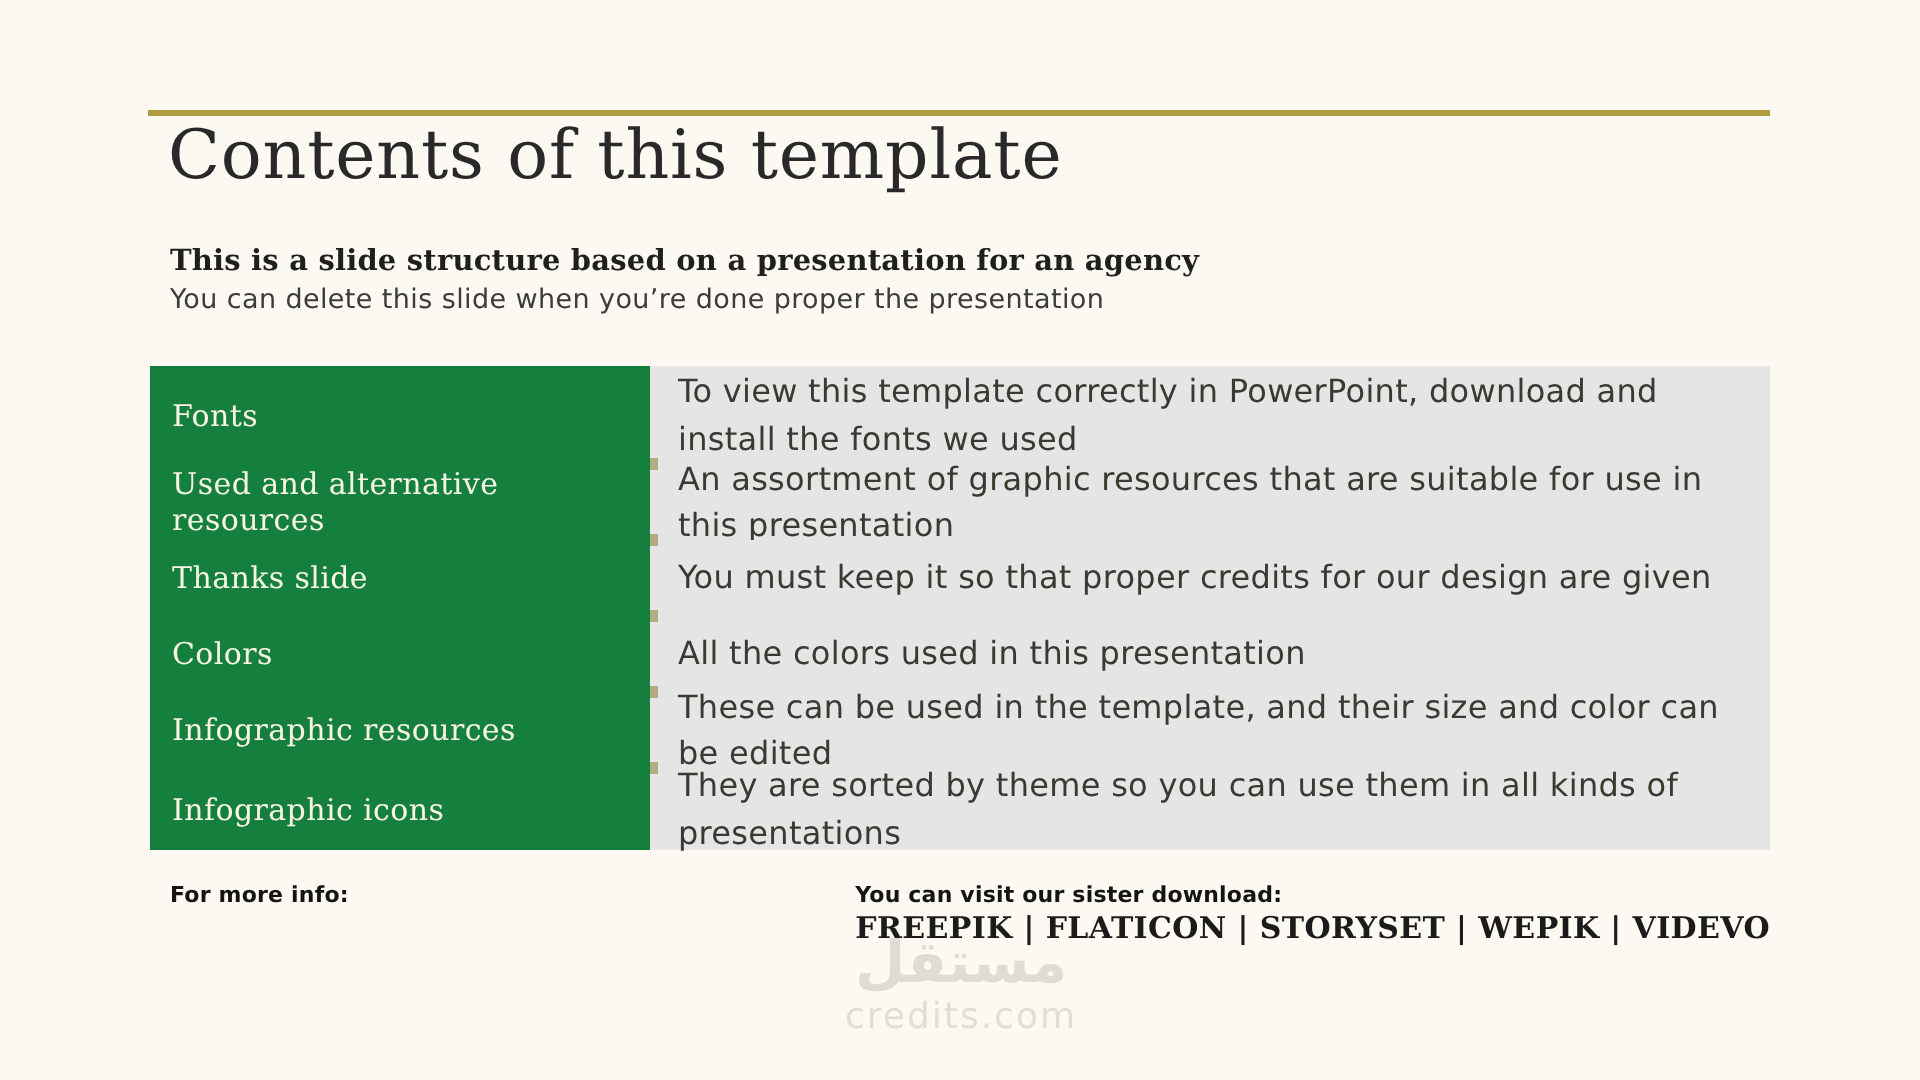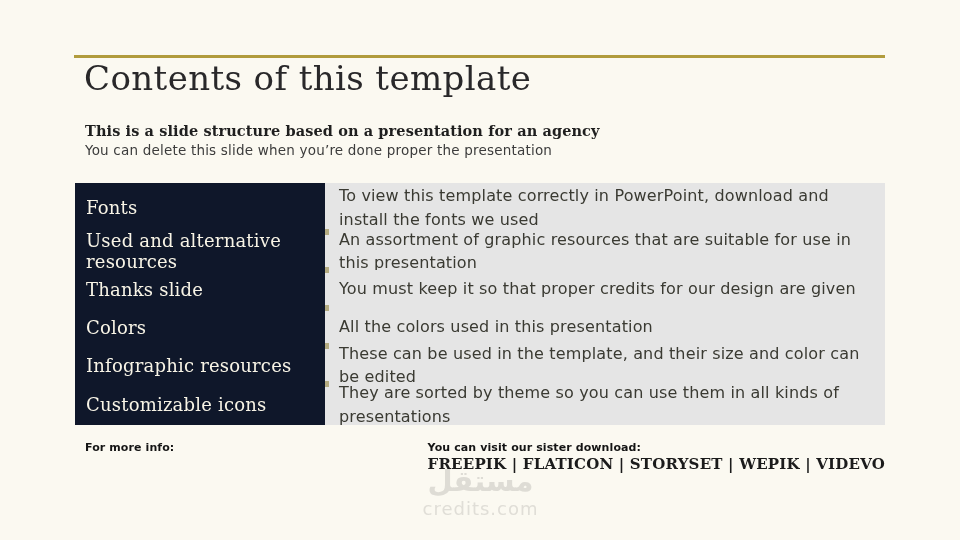--- a/index.html
+++ b/index.html
@@ -70,24 +70,24 @@
   .trow:nth-child(1) { height: 49px; }
   .trow:nth-child(2) { height: 38px; }
   .trow:nth-child(3) { height: 38px; }
   .trow:nth-child(4) { height: 38px; }
   .trow:nth-child(5) { height: 38px; }
   .trow:nth-child(6) { height: 41px; }
 
   .cell-label {
     width: 250px;
     flex: 0 0 250px;
-    background: #0f172a;
+    background: #15803d;
     color: #F8F4E6;
     font-family: "DejaVu Serif", "Liberation Serif", serif;
-    font-size: 18px;
+    font-size: 15px;
     letter-spacing: 0.2px;
     display: flex;
     align-items: center;
     padding-left: 11px;
   }
   .cell-desc {
     flex: 1;
     position: relative;
     background: #e5e5e5;
     color: #3A3A32;
@@ -189,21 +189,21 @@
     </div>
     <div class="trow">
       <div class="cell-label">Colors</div>
       <div class="cell-desc">All the colors used in this presentation</div>
     </div>
     <div class="trow">
       <div class="cell-label">Infographic resources</div>
       <div class="cell-desc">These can be used in the template, and their size and color can be edited</div>
     </div>
     <div class="trow">
-      <div class="cell-label">Customizable icons</div>
+      <div class="cell-label">Infographic icons</div>
       <div class="cell-desc">They are sorted by theme so you can use them in all kinds of presentations</div>
     </div>
   </div>
 
   <div class="footer">
     <div class="footer-col-left">
       <div class="footer-label">For more info:</div>
     </div>
     <div class="footer-col-right">
       <div class="footer-label">You can visit our sister download:</div>

